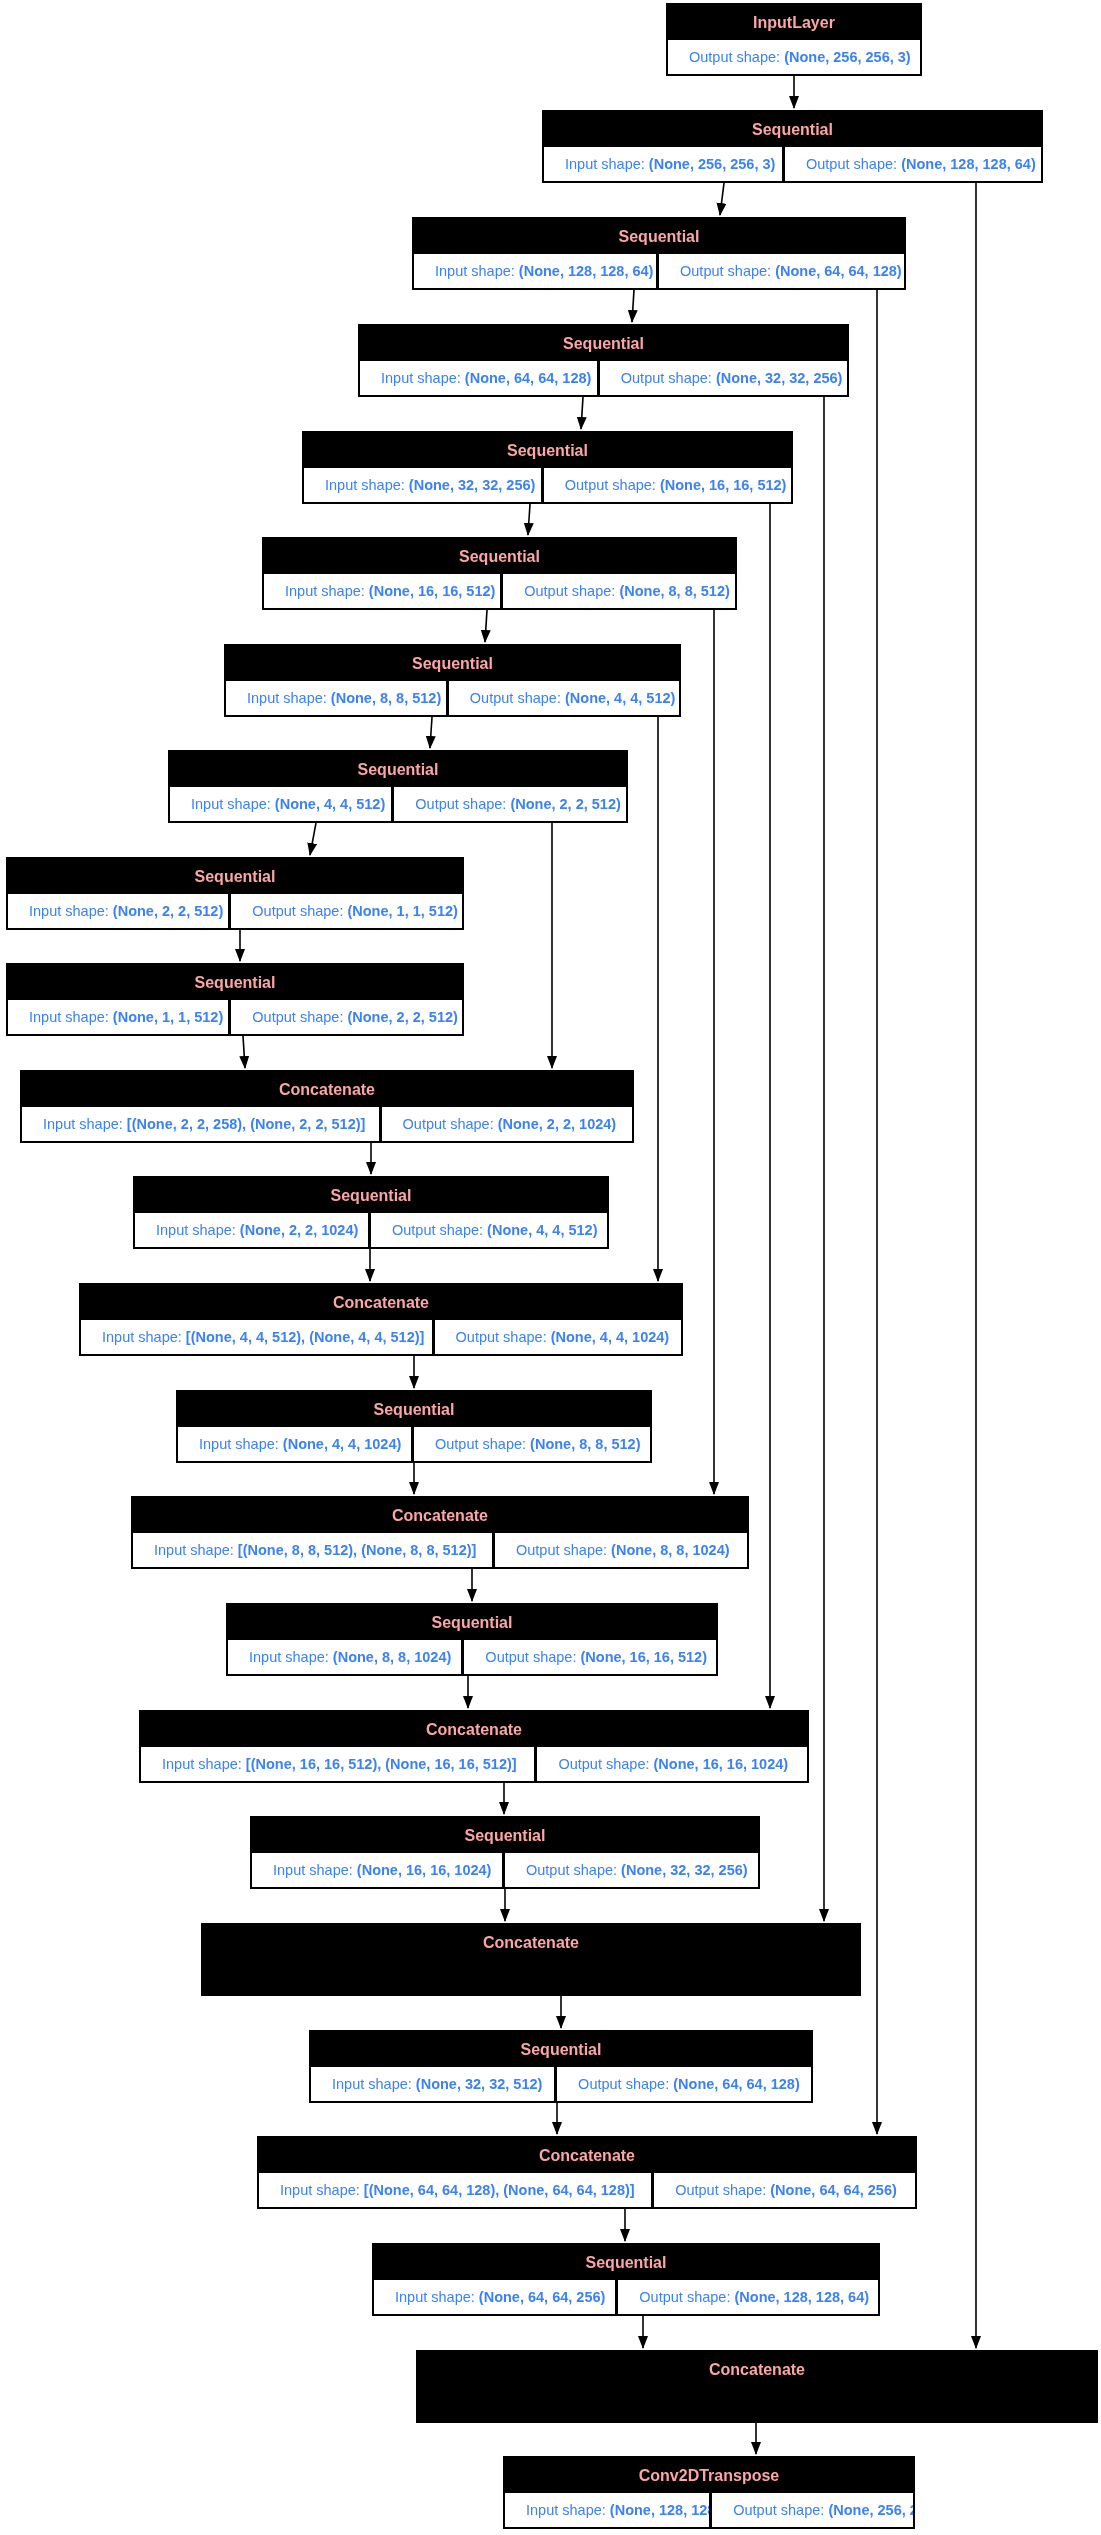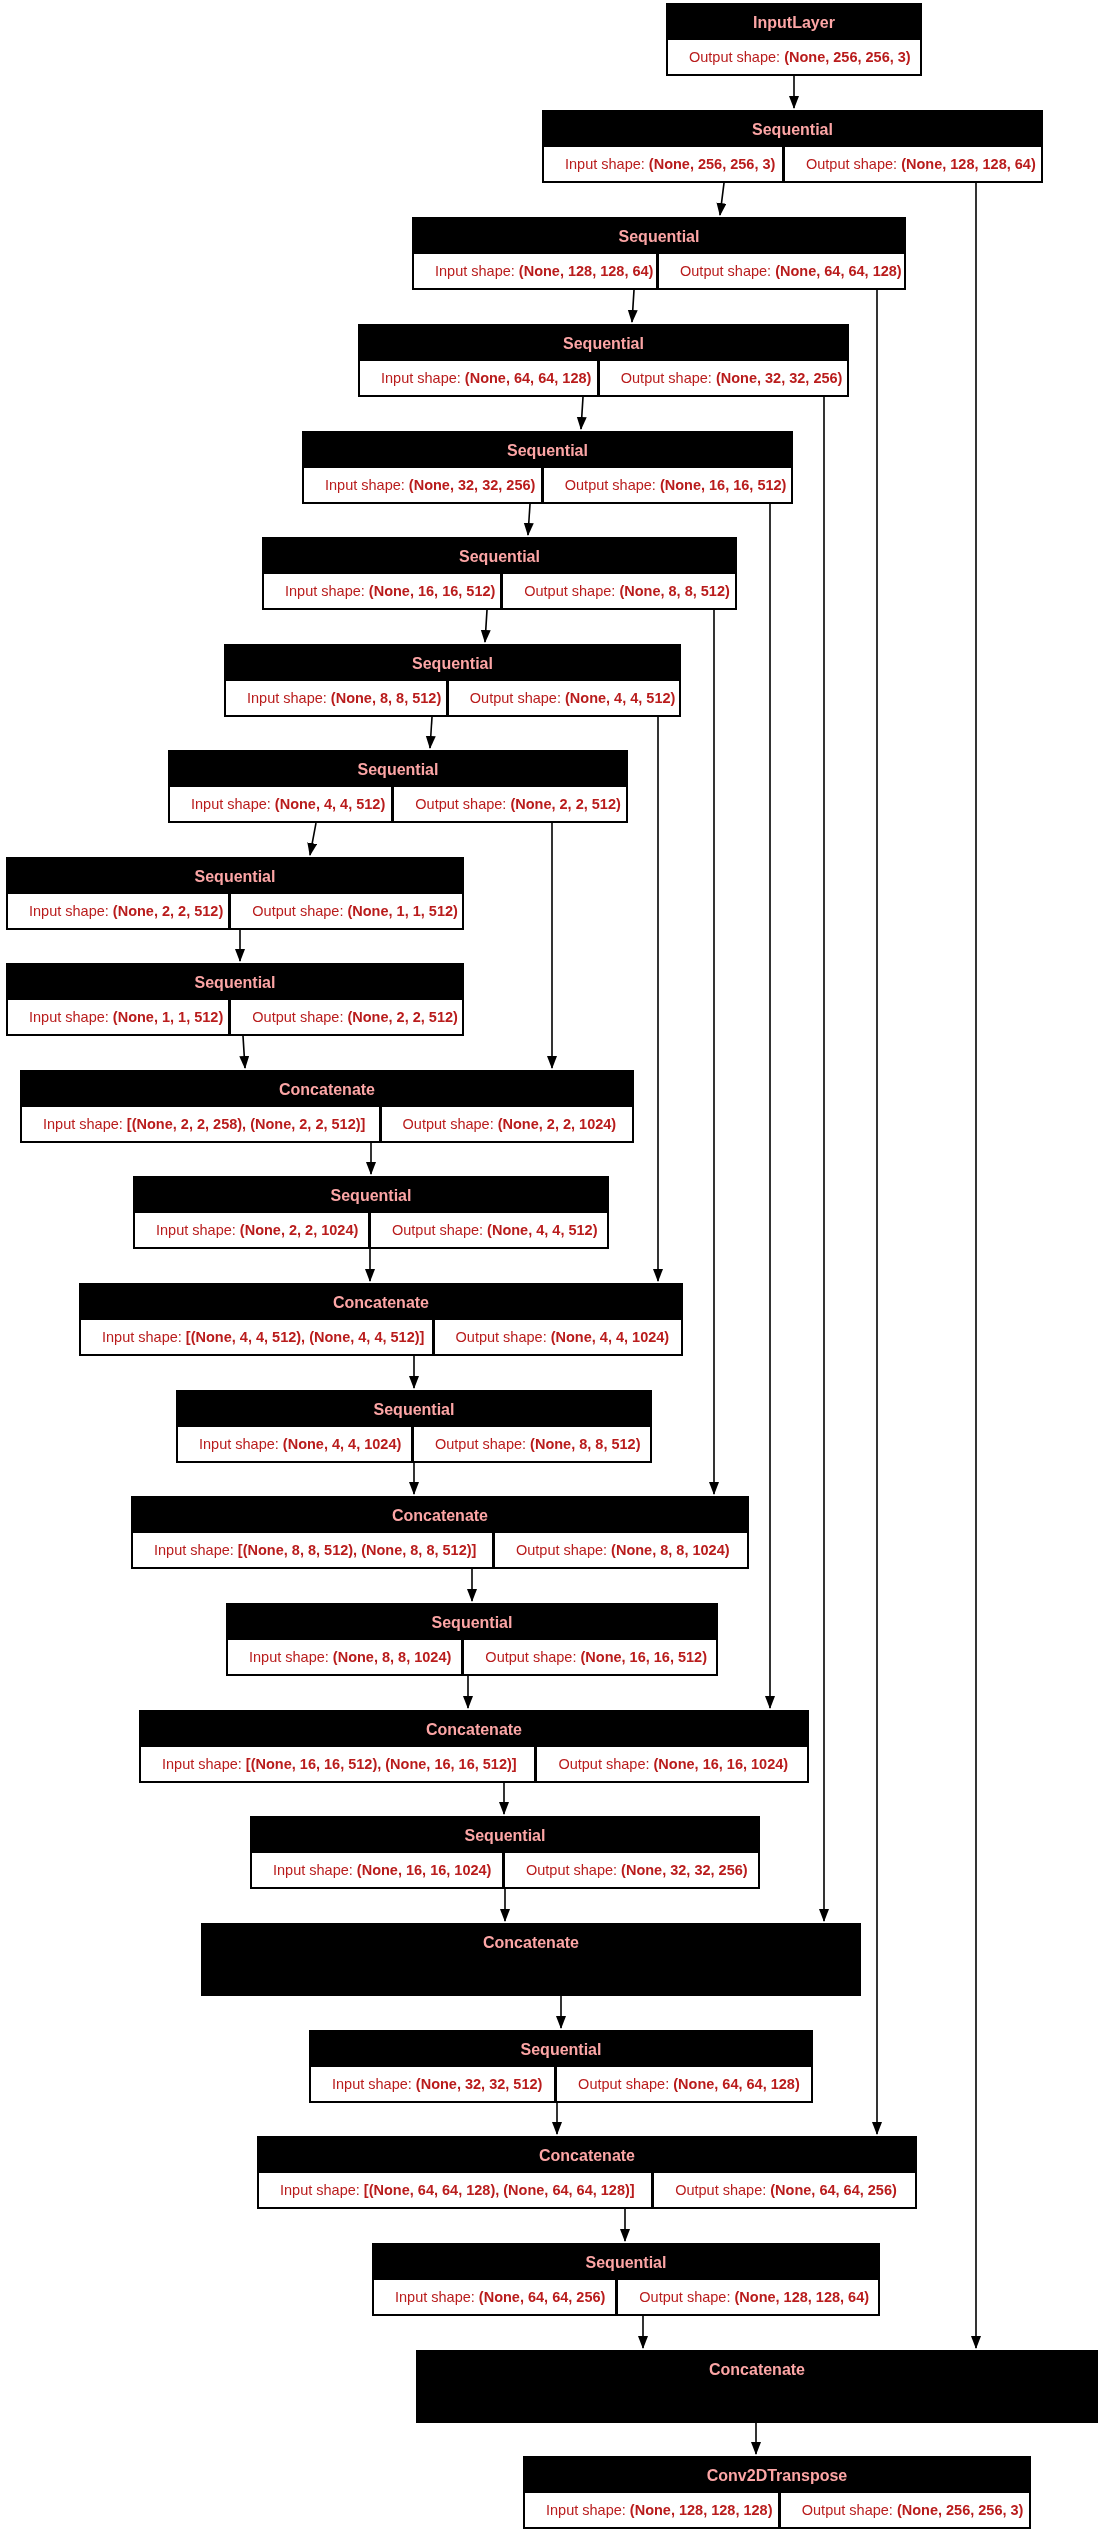--- a/index.html
+++ b/index.html
@@ -25,21 +25,21 @@
     font-size: 16px;
     font-weight: bold;
     text-align: center;
     white-space: nowrap;
     overflow: hidden;
   }
   .node-cells { display: flex; height: 34px; }
   .cell {
     flex: 1 1 auto;
     background: #ffffff;
-    color: #b91c1c;
+    color: #3b82f6;
     font-size: 14.5px;
     line-height: 34px;
     text-align: center;
     white-space: nowrap;
     padding: 0 21px;
     overflow: hidden;
   }
   .cell + .cell { border-left: 3px solid #000000; }
   .cell b { font-weight: bold; }
   line.edge { stroke: #000000; stroke-width: 1.6; }
@@ -257,21 +257,21 @@
     <div class="node-cells">
       <div class="cell"><span>Input shape:</span> <b>(None, 64, 64, 256)</b></div>
       <div class="cell"><span>Output shape:</span> <b>(None, 128, 128, 64)</b></div>
     </div>
   </div>
 
   <div class="node" style="left:416px; top:2350px; width:682px;">
     <div class="node-title">Concatenate</div>
   </div>
 
-  <div class="node" style="left:503px; top:2456px; width:508px;margin-left:20px;">
+  <div class="node" style="left:503px; top:2456px; width:412px;">
     <div class="node-title">Conv2DTranspose</div>
     <div class="node-cells">
       <div class="cell"><span>Input shape:</span> <b>(None, 128, 128, 128)</b></div>
       <div class="cell"><span>Output shape:</span> <b>(None, 256, 256, 3)</b></div>
     </div>
   </div>
 
 </div>
 
 </body></html>

